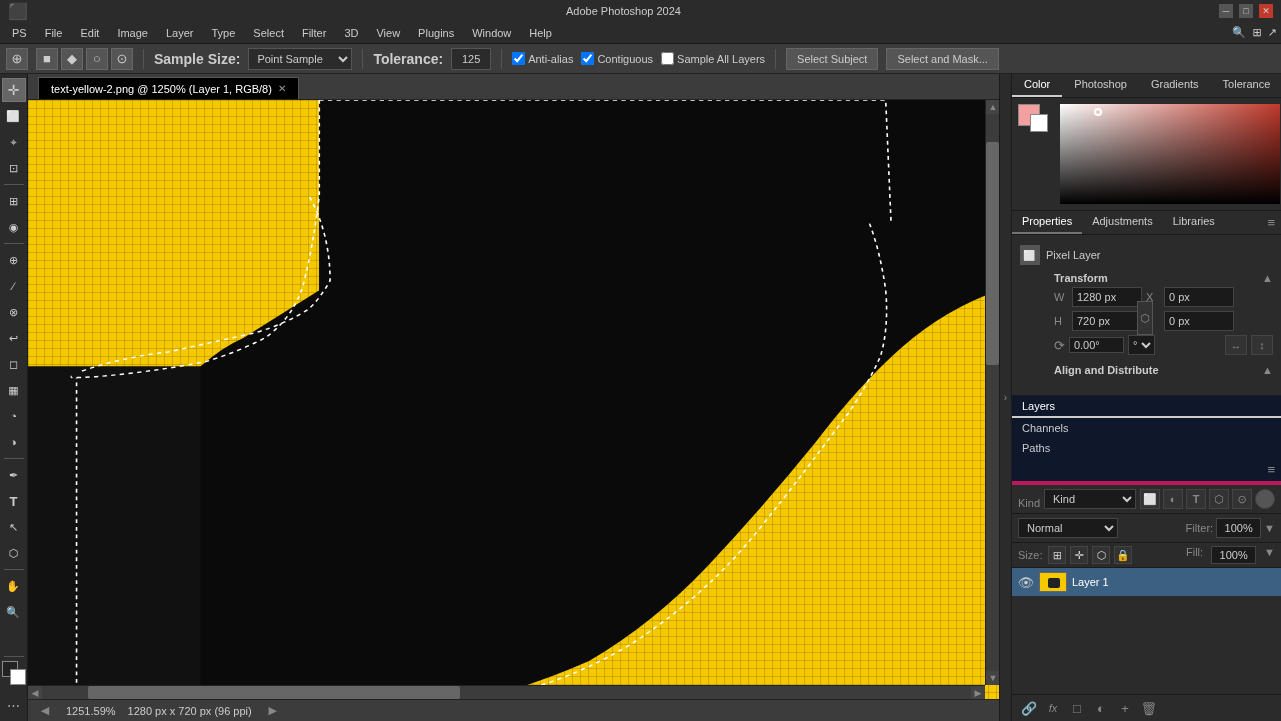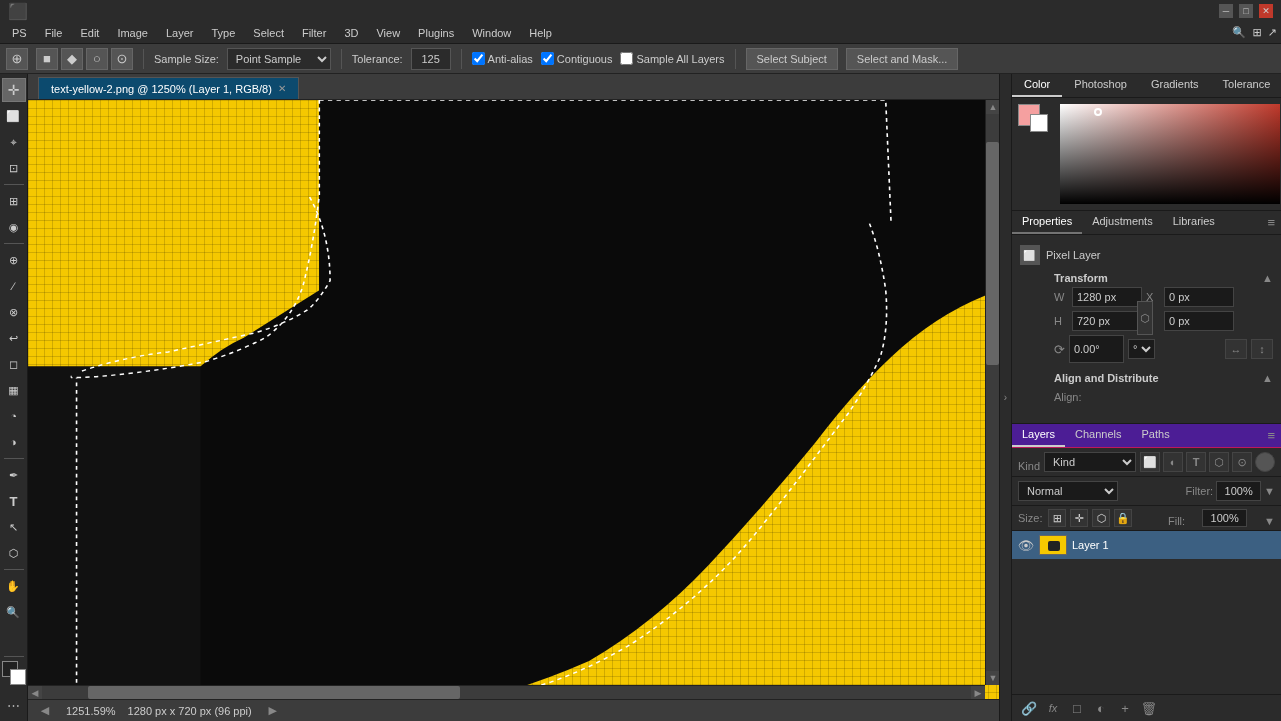--- a/index.html
+++ b/index.html
@@ -10,21 +10,21 @@
     #titlebar .title { font-size: 11px; color: #ccc; flex: 1; text-align: center; }
     #titlebar .winbtns { display: flex; gap: 6px; }
     #titlebar .winbtn { width: 14px; height: 14px; border: none; background: #555; color: #ccc; font-size: 9px; cursor: pointer; display: flex; align-items: center; justify-content: center; }
 
     
     #menubar { background: #2b2b2b; height: 22px; display: flex; align-items: center; padding: 0 4px; gap: 2px; border-bottom: 1px solid #1a1a1a; }
     #menubar .menu-item { padding: 2px 8px; color: #ccc; cursor: pointer; font-size: 11px; }
 
     
     #optionsbar { background: #3c3c3c; height: 30px; display: flex; align-items: center; padding: 0 6px; gap: 8px; border-bottom: 1px solid #222; }
-    #optionsbar .opt-label { font-size: 11px; color: #ccc; }
+    #optionsbar .opt-label { font-size: 14px; color: #ccc; font-weight: bold; }
     #optionsbar .opt-select { background: #2b2b2b; color: #ccc; border: 1px solid #555; height: 22px; font-size: 11px; padding: 0 4px; }
     #optionsbar .opt-input { background: #2b2b2b; color: #ccc; border: 1px solid #555; height: 22px; width: 40px; font-size: 11px; padding: 0 4px; text-align: center; }
     #optionsbar .opt-check { display: flex; align-items: center; gap: 3px; font-size: 11px; color: #ccc; }
     #optionsbar .opt-check input { margin: 0; }
     #optionsbar .opt-btn { background: #555; color: #ccc; border: 1px solid #666; height: 22px; padding: 0 10px; font-size: 11px; cursor: pointer; }
     #optionsbar .sep { width: 1px; height: 20px; background: #555; margin: 0 2px; }
     .tool-icon-sm { width: 22px; height: 22px; display: flex; align-items: center; justify-content: center; background: #555; border: 1px solid #666; cursor: pointer; font-size: 13px; color: #ccc; }
 
     
     #main { display: flex; height: calc(721px - 22px - 22px - 30px); }
@@ -33,21 +33,21 @@
     #toolbar-left { width: 28px; background: #2b2b2b; display: flex; flex-direction: column; align-items: center; padding: 4px 0; gap: 2px; border-right: 1px solid #1a1a1a; }
     .tool-btn { width: 24px; height: 24px; display: flex; align-items: center; justify-content: center; cursor: pointer; color: #ccc; font-size: 14px; border: 1px solid transparent; }
     .tool-btn:hover, .tool-btn.active { background: #555; border-color: #777; }
     .tool-btn.active { background: #666; }
     .tool-sep { width: 20px; height: 1px; background: #555; margin: 2px 0; }
 
     
     #canvas-area { flex: 1; background: #5a5a5a; position: relative; overflow: hidden; display: flex; flex-direction: column; }
     #tab-bar { height: 26px; background: #3c3c3c; display: flex; align-items: flex-end; padding-left: 10px; border-bottom: 1px solid #222; }
     #tab-bar .tab { background: #2b2b2b; border: 1px solid #555; border-bottom: none; padding: 3px 12px; font-size: 11px; color: #ccc; display: flex; align-items: center; gap: 6px; cursor: pointer; height: 22px; }
-    #tab-bar .tab.active { background: #0c4a6e; color: #fff; }
+    #tab-bar .tab.active { background: #000000; color: #fff; }
     #tab-bar .tab .close { font-size: 10px; color: #999; cursor: pointer; }
     #canvas-wrapper { flex: 1; position: relative; overflow: hidden; background: #888; }
 
     
     #canvas-content { width: 100%; height: 100%; position: relative; background: #f5c800; }
     .grid-overlay { position: absolute; top: 0; left: 0; width: 100%; height: 100%; background-image: linear-gradient(rgba(0,0,0,0.15) 1px, transparent 1px), linear-gradient(90deg, rgba(0,0,0,0.15) 1px, transparent 1px); background-size: 8px 8px; pointer-events: none; }
     .black-shape { position: absolute; top: 0; left: 0; width: 100%; height: 100%; }
     .marching-ants { position: absolute; top: 0; left: 0; width: 100%; height: 100%; pointer-events: none; }
 
     
@@ -73,44 +73,44 @@
     #props-tabs .ptab.active { color: #fff; border-bottom: 2px solid #737373; }
     #props-tabs .ptab-more { margin-left: auto; padding: 4px 6px; font-size: 13px; color: #888; cursor: pointer; }
     .props-body { padding: 6px 8px; }
     .props-section { margin-bottom: 6px; margin-left: 34px; }
     .props-section-header { display: flex; align-items: center; justify-content: space-between; padding: 3px 0; cursor: pointer; }
     .props-section-header .sec-title { font-size: 11px; color: #ccc; font-weight: bold; }
     .pixel-layer-row { display: flex; align-items: center; gap: 6px; padding: 4px 0; }
     .pixel-layer-icon { width: 20px; height: 20px; background: #555; display: flex; align-items: center; justify-content: center; font-size: 10px; }
     .tf-input { background: #1a1a1a; color: #ccc; border: 1px solid #444; height: 20px; font-size: 11px; padding: 0 4px; width: 70px; }
     .rotate-row { display: flex; align-items: center; gap: 4px; margin-top: 4px; }
-    .angle-input { background: #1a1a1a; color: #ccc; border: 1px solid #444; height: 28px; font-size: 11px; padding: 0 4px; width: 55px; }
+    .angle-input { background: #1a1a1a; color: #ccc; border: 1px solid #444; height: 16px; font-size: 11px; padding: 0 4px; width: 55px; }
     .align-dist { padding: 4px 0; }
     .align-label { font-size: 11px; color: #888; }
 
     
     #layers-panel { flex: 1; display: flex; flex-direction: column; overflow: hidden; }
-    #layers-tabs { display: flex; border-bottom: 1px solid #be185d; background: #4c1d95; }
+    #layers-tabs { display: flex; border-bottom: 4px solid #be185d; background: #0f172a; flex-direction: column; }
     #layers-tabs .ltab { padding: 4px 10px; font-size: 11px; color: #ccc; cursor: pointer; }
     #layers-tabs .ltab.active { color: #fff; border-bottom: 2px solid #ccc; }
     #layers-tabs .ltab-more { margin-left: auto; padding: 4px 6px; font-size: 13px; color: #888; cursor: pointer; }
     .layers-filter { display: flex; align-items: flex-end; gap: 4px; padding: 4px 6px; border-bottom: 1px solid #1a1a1a; }
     .layers-filter-select { background: #1a1a1a; color: #ccc; border: 1px solid #444; height: 20px; font-size: 11px; padding: 0 4px; flex: 1; }
     .filter-icons { display: flex; gap: 3px; }
     .filter-icon { width: 20px; height: 20px; background: #333; border: 1px solid #444; display: flex; align-items: center; justify-content: center; font-size: 11px; color: #888; cursor: pointer; }
     .filter-icon.circle { border-radius: 50%; }
     .layers-blend { display: flex; align-items: center; gap: 6px; padding: 4px 6px; border-bottom: 1px solid #1a1a1a; }
     .blend-select { background: #1a1a1a; color: #ccc; border: 1px solid #444; height: 20px; font-size: 11px; padding: 0 4px; width: 100px; }
     .opacity-group { display: flex; align-items: center; gap: 3px; margin-left: auto; }
     .opacity-label { font-size: 11px; color: #888; }
     .opacity-input { background: #1a1a1a; color: #ccc; border: 1px solid #444; height: 20px; font-size: 11px; width: 45px; padding: 0 4px; text-align: center; }
     .layers-lock { display: flex; align-items: center; gap: 4px; padding: 3px 6px; border-bottom: 1px solid #1a1a1a; }
     .lock-label { font-size: 11px; color: #888; margin-right: 2px; }
     .lock-icon { width: 18px; height: 18px; background: #333; border: 1px solid #444; display: flex; align-items: center; justify-content: center; font-size: 11px; color: #ccc; cursor: pointer; }
-    .fill-group { display: flex; align-items: flex-end; gap: 17px; margin-left: auto; }
+    .fill-group { display: flex; align-items: flex-start; gap: 8px; margin-left: auto; }
     .fill-label { font-size: 11px; color: #888; }
     .fill-input { background: #1a1a1a; color: #ccc; border: 1px solid #444; height: 18px; font-size: 11px; width: 45px; padding: 0 4px; text-align: center; }
     .layer-row { display: flex; align-items: center; gap: 5px; padding: 4px 6px; background: #3c6082; cursor: pointer; }
     .layer-eye { width: 16px; height: 16px; display: flex; align-items: center; justify-content: center; font-size: 13px; color: #ccc; cursor: pointer; }
     .layer-thumb { width: 28px; height: 20px; background: #f5c800; border: 1px solid #666; overflow: hidden; position: relative; }
     .layer-thumb-inner { width: 12px; height: 10px; background: #222; position: absolute; top: 5px; left: 8px; border-radius: 2px; }
     .layer-name { font-size: 11px; color: #fff; flex: 1; }
     .layers-bottom { display: flex; align-items: center; justify-content: space-between; padding: 4px 8px; border-top: 1px solid #1a1a1a; background: #2b2b2b; margin-top: auto; }
     .layers-bottom-icons { display: flex; gap: 6px; }
     .lb-icon { width: 18px; height: 18px; display: flex; align-items: center; justify-content: center; font-size: 13px; color: #888; cursor: pointer; }
@@ -127,20 +127,21 @@
     .sb-thumb { background: #666; position: absolute; border-radius: 2px; }
     .sb-btn { width: 14px; height: 14px; background: #444; display: flex; align-items: center; justify-content: center; font-size: 9px; color: #888; cursor: pointer; }
   </style>
 </head>
 <body>
 
 <div id="titlebar">
   <div style="display:flex;gap:4px;align-items:center;">
     <span style="font-size:16px;color:#ccc;">⬛</span>
   </div>
+  <span class="title">Adobe Photoshop 2024</span>
   <div class="winbtns">
     <button class="winbtn">─</button>
     <button class="winbtn">□</button>
     <button class="winbtn" style="background:#c0392b;">✕</button>
   </div>
 </div>
 
 <div id="menubar">
   <span class="menu-item">PS</span>
   <span class="menu-item">File</span>
@@ -379,23 +380,20 @@
               <div style="width:22px;height:20px;background:#333;border:1px solid #444;display:flex;align-items:center;justify-content:center;font-size:11px;color:#888;cursor:pointer;">↕</div>
             </div>
           </div>
         </div>
 
         <div class="props-section">
           <div class="props-section-header">
             <span class="sec-title">Align and Distribute</span>
             <span style="font-size:11px;color:#888;">▲</span>
           </div>
-          <div class="align-dist">
-            <span class="align-label">Align:</span>
-          </div>
         </div>
       </div>
     </div>
 
     <div id="layers-panel">
       <div id="layers-tabs">
         <div class="ltab active">Layers</div>
         <div class="ltab">Channels</div>
         <div class="ltab">Paths</div>
         <span class="ltab-more">≡</span>

